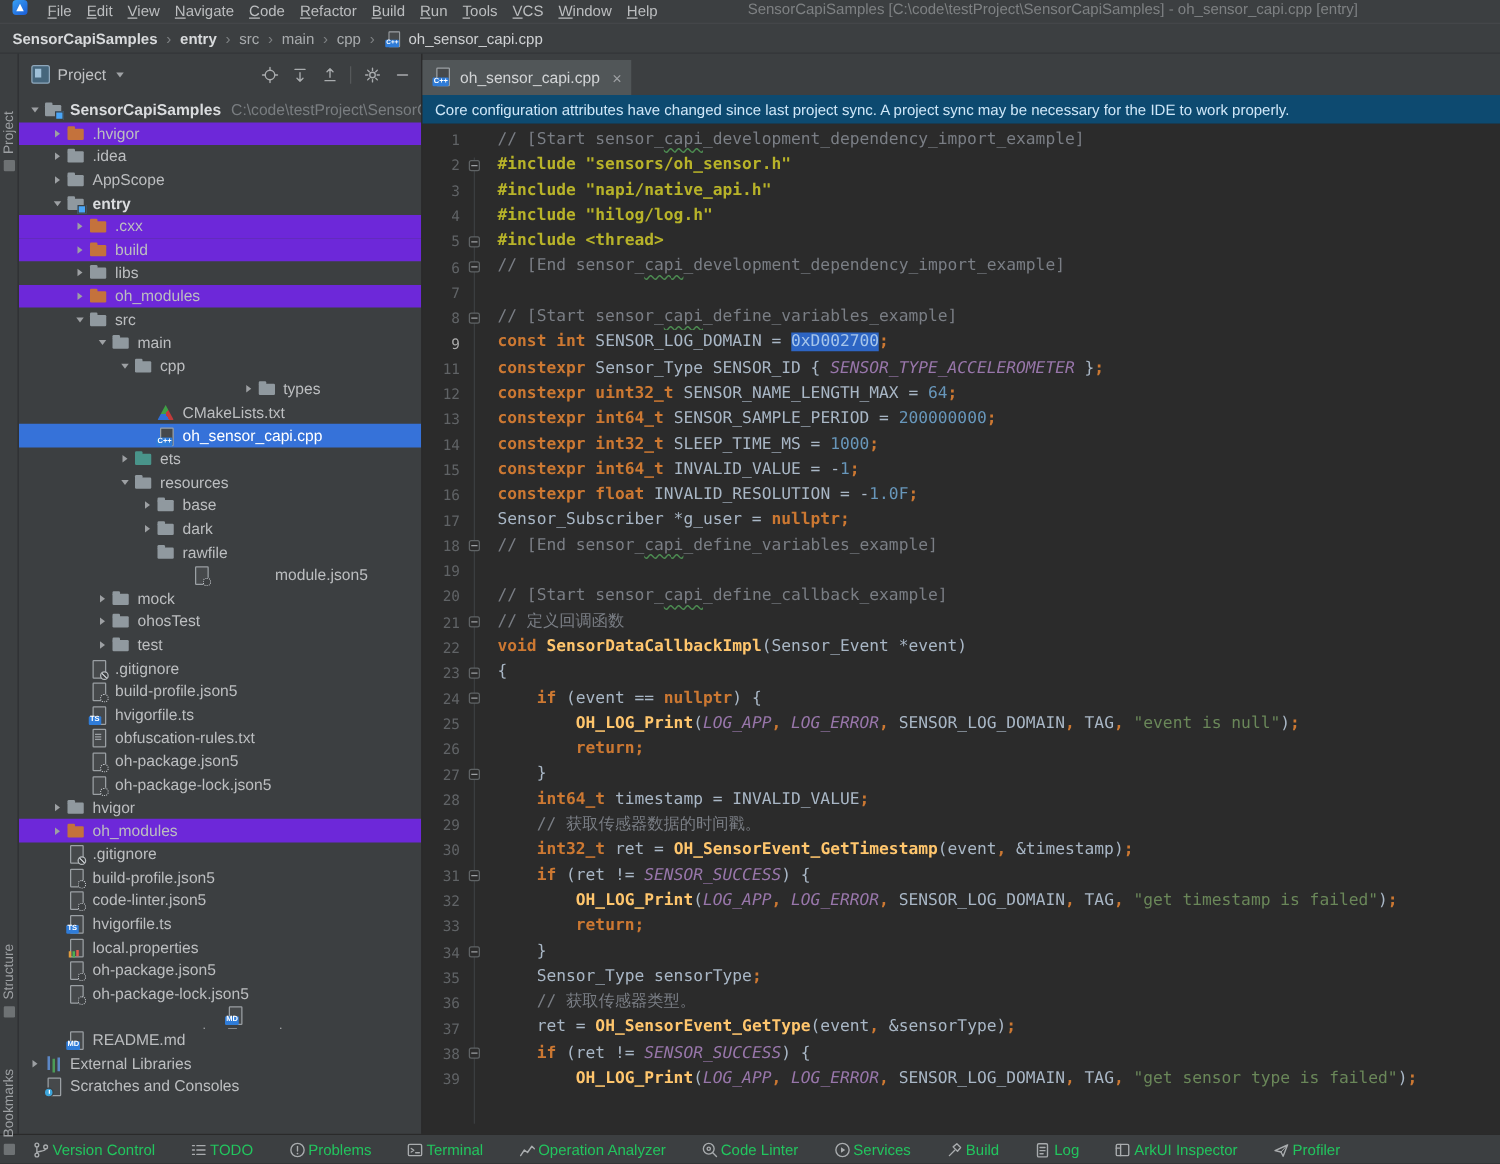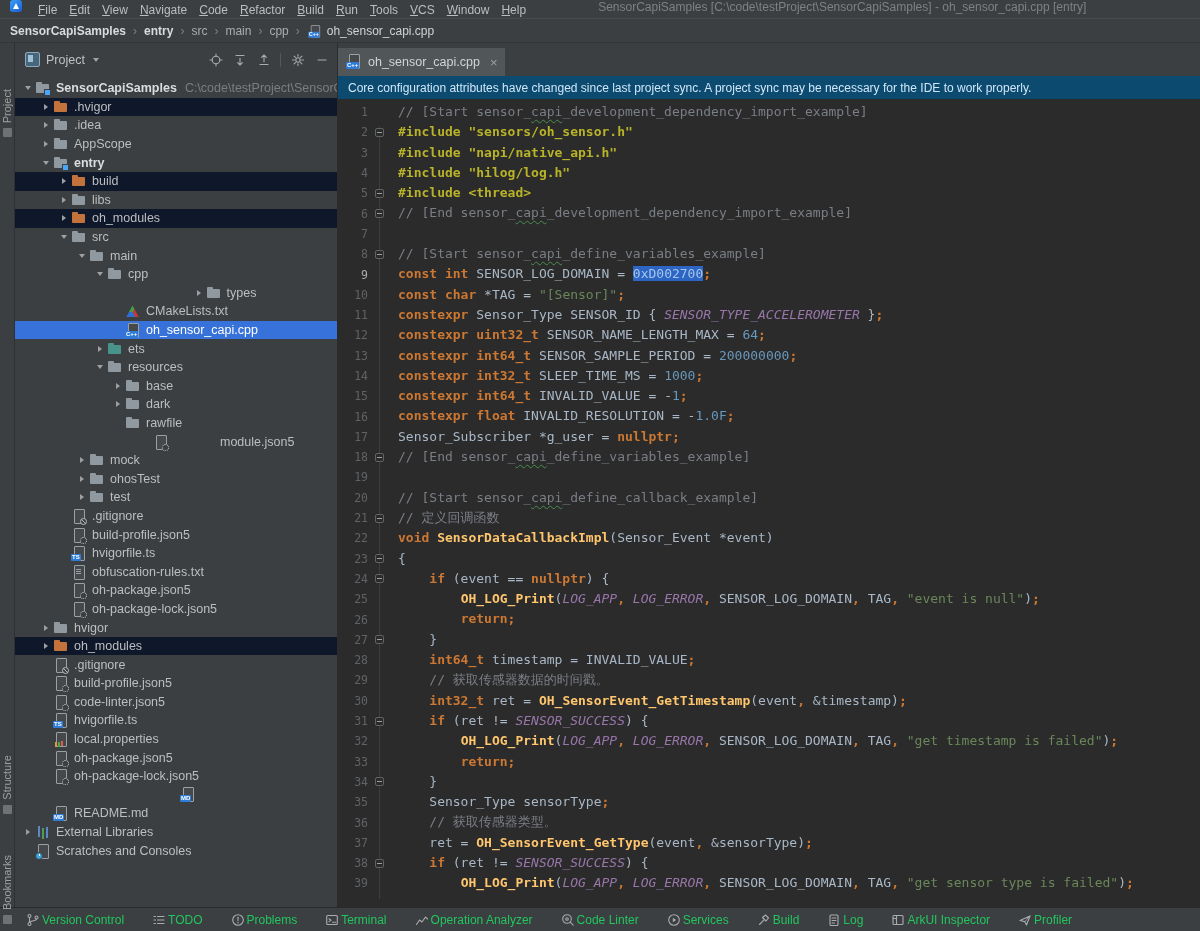--- a/index.html
+++ b/index.html
@@ -30,21 +30,21 @@
   .phead{height:33px;display:flex;align-items:center;justify-content:space-between;padding:0 8px 0 10px;flex:none}
   .ptitle-wrap{display:flex;align-items:center;gap:6px;color:#BFC1C3;font-size:12.5px}
   .pticon{width:13px;height:13px;border:1px solid #8FA8BC;border-radius:2px;background:#46667C;position:relative}
   .pticon::before{content:"";position:absolute;left:2px;top:2px;width:5px;height:7px;background:#9FC0D8}
   .caret{border-top:4px solid #A0A3A6;border-left:3.5px solid transparent;border-right:3.5px solid transparent;margin-left:2px}
   .phicons{display:flex;align-items:center;gap:9px}
   .phicons .hic{width:15px;height:15px;display:flex;align-items:center;justify-content:center}
   .hsep{width:1px;height:14px;background:#55585A}
   .tree{flex:1;padding-top:3px;overflow:hidden;font-size:12.5px}
   .trow{height:18.6px;display:flex;align-items:center;white-space:nowrap;color:#BCBEC0;box-sizing:border-box;overflow:hidden}
-  .trow.bgx{background:#0f172a}
+  .trow.bgx{background:#6d28d9}
   .trow.bgsel{background:#3672D9;color:#FFF}
   .chev{width:14px;flex:none;display:flex;justify-content:center;align-items:center}
   .chev.c::before{content:"";border-left:4px solid #9DA0A3;border-top:3.5px solid transparent;border-bottom:3.5px solid transparent}
   .chev.e::before{content:"";border-top:4px solid #9DA0A3;border-left:3.5px solid transparent;border-right:3.5px solid transparent}
   .tl{margin-left:5px}
   .tl.bold{font-weight:bold;color:#DADCDE}
   .trow.bgsel .tl{color:#fff}
   .tpath{color:#797D80;margin-left:8px}
   
   .t-ic{width:16px;height:16px;position:relative;flex:none;display:inline-block}
@@ -208,20 +208,25 @@
         <div class="trow" style="padding-left: 24px;">
           <span class="chev e"></span>
           <span class="t-ic folder">
             <b class="mb"></b>
           </span>
           <span class="tl bold">entry</span>
         </div>
         <div class="trow bgx" style="padding-left: 42px;">
           <span class="chev c"></span>
           <span class="t-ic folder x"></span>
+          <span class="tl">.cxx</span>
+        </div>
+        <div class="trow bgx" style="padding-left: 42px;">
+          <span class="chev c"></span>
+          <span class="t-ic folder x"></span>
           <span class="tl">build</span>
         </div>
         <div class="trow" style="padding-left: 42px;">
           <span class="chev c"></span>
           <span class="t-ic folder"></span>
           <span class="tl">libs</span>
         </div>
         <div class="trow bgx" style="padding-left: 42px;">
           <span class="chev c"></span>
           <span class="t-ic folder x"></span>
@@ -494,25 +499,20 @@
             <i class="fbox"></i>
           </span>
           <pre class="ct"><span class="tk-c">// [Start sensor_</span><span class="tk-cw">capi</span><span class="tk-c">_define_variables_example]</span></pre>
         </div>
         <div class="cl">
           <span class="ln cur">9</span>
           <span class="fc"></span>
           <pre class="ct"><span class="tk-k">const</span><span class="tk-p"> </span><span class="tk-k">int</span><span class="tk-p"> SENSOR_LOG_DOMAIN = </span><span class="tk-nsel">0xD002700</span><span class="tk-k">;</span></pre>
         </div>
         <div class="cl">
-          <span class="ln">10</span>
-          <span class="fc"></span>
-          <pre class="ct"><span class="tk-k">const</span><span class="tk-p"> </span><span class="tk-k">char</span><span class="tk-p"> *TAG = </span><span class="tk-s">"[Sensor]"</span><span class="tk-k">;</span></pre>
-        </div>
-        <div class="cl">
           <span class="ln">11</span>
           <span class="fc"></span>
           <pre class="ct"><span class="tk-k">constexpr</span><span class="tk-p"> Sensor_Type SENSOR_ID { </span><span class="tk-e">SENSOR_TYPE_ACCELEROMETER</span><span class="tk-p"> }</span><span class="tk-k">;</span></pre>
         </div>
         <div class="cl">
           <span class="ln">12</span>
           <span class="fc"></span>
           <pre class="ct"><span class="tk-k">constexpr</span><span class="tk-p"> </span><span class="tk-k">uint32_t</span><span class="tk-p"> SENSOR_NAME_LENGTH_MAX = </span><span class="tk-n">64</span><span class="tk-k">;</span></pre>
         </div>
         <div class="cl">

